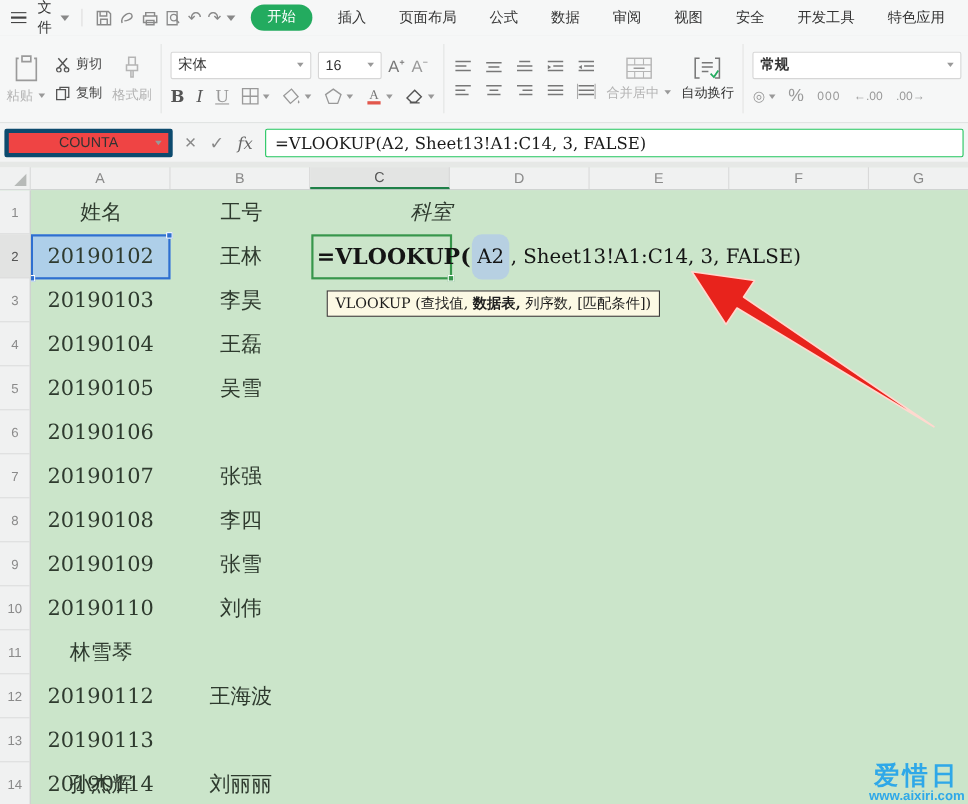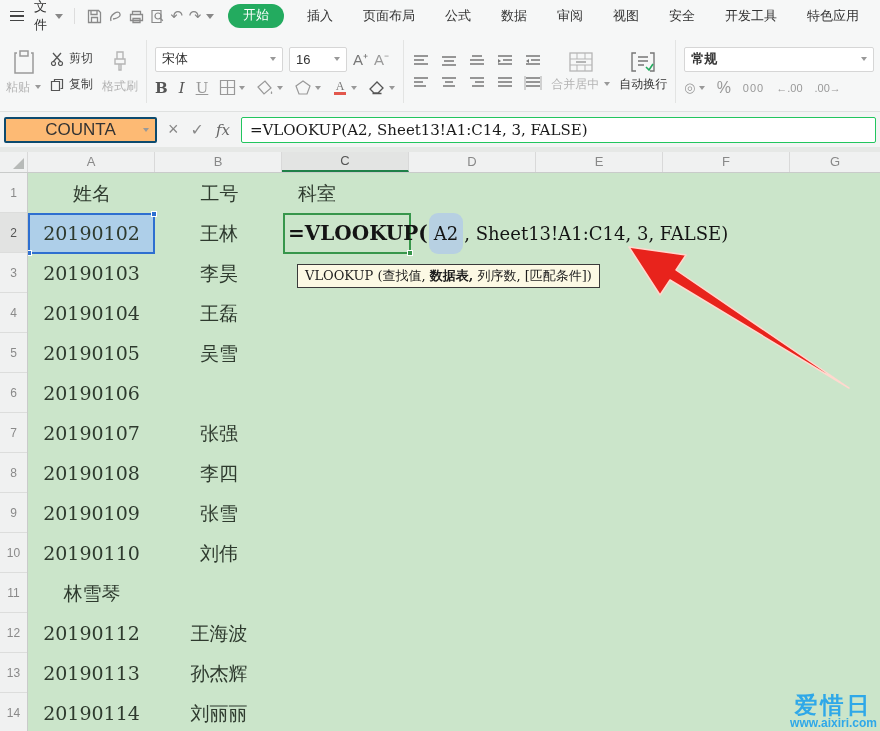--- a/index.html
+++ b/index.html
@@ -35,22 +35,22 @@
   .fontrow { display:flex; gap:6px; align-items:center;text-align:center; }
   .fmtrow { display:flex; gap:11px; align-items:center; margin-top:4px; font-size:15px; color:#555; }
   .fmtrow .bi { font-family:"DejaVu Serif",serif; }
   .alib { display:inline-flex; align-items:center; }
   .numicons { display:flex; gap:12px; align-items:center; margin-top:4px; color:#999; font-size:13px; }
   .g4 { flex:1; }
 
   
   .fbar { position:absolute; top:112px; left:0; width:880px; height:35px; background:#f3f4f4;
           display:flex; align-items:center; padding:0 4px; gap:7px; }
-  .namebox { width:153px; height:26px; background:#fdba74; border:2px solid #0c4a6e; border-radius:2px;
-             display:flex; align-items:center; justify-content:center; font-size:17px; color:#333; position:relative; }
+  .namebox { width:153px; height:26px; background:#ef4444; border:4px solid #0c4a6e; border-radius:2px;
+             display:flex; align-items:center; justify-content:center; font-size:13px; color:#333; position:relative; }
   .namebox .caret-sm { position:absolute; right:6px; }
   .fxbtns { display:flex; gap:12px; align-items:center; color:#888; font-size:16px; padding:0 4px; }
   .fxit { font-family:"DejaVu Serif",serif; font-style:italic; font-size:15px; color:#666; }
   .finput { flex:1; height:26px; background:#fff; border:1px solid #22c55e; border-radius:2px;
             display:flex; align-items:center; padding:0 8px; font-family:"DejaVu Serif",serif;
             font-size:15px; color:#1a1a1a; white-space:nowrap; overflow:hidden; }
 
   
   .sheet { position:absolute; top:152px; left:0; width:880px; height:579px; background:#cbe5ca; }
   .colheads { position:absolute; top:0; left:0; width:880px; height:21px; background:#f0f1f1;
@@ -66,21 +66,21 @@
   .rowheads { position:absolute; top:0; left:0; width:28px; height:558px; background:#f0f1f1;
               border-right:1px solid #c9cbca; z-index:4; }
   .rowhead { height:40px; line-height:40px; text-align:center; font-size:12px; color:#8a8a8a;
              border-bottom:1px solid #dcdddc; }
   .rowhead.sel { background:#e2e3e2; color:#555; }
   .drow { position:absolute; left:28px; right:0; height:40px; display:flex; z-index:2;
           font-family:"DejaVu Serif",serif; font-size:19px; color:#2e3a2e; }
   .cell { line-height:40px; white-space:nowrap; }
   .ca { width:127px; text-align:center; }
   .cb { width:128px; text-align:center; }
-  .cc { width:128px; text-align:left; padding-left:15px; }
+  .cc { width:128px; text-align:right; padding-left:15px;font-style:italic; }
 
   .a2box { position:absolute; left:28px; top:40px; width:127px; height:41px; background:#aecfe9;
            border:2px solid #2e6fd0; z-index:1; }
   .a2box .hnd { position:absolute; width:6px; height:6px; background:#2e6fd0; border:1px solid #fff; }
   .a2box .hnd.tr { right:-4px; top:-4px; }
   .a2box .hnd.bl { left:-4px; bottom:-4px; }
   .c2box { position:absolute; left:283px; top:40px; width:128px; height:41px;
            border:2px solid #37964b; z-index:1; }
   .c2box .hnd { position:absolute; right:-4px; bottom:-4px; width:6px; height:6px;
                 background:#37964b; border:1px solid #fff; }
@@ -416,21 +416,21 @@
           <div class="cell ca">20190110</div>
           <div class="cell cb">刘伟</div>
         </div>
         <div class="drow" style="top: 400px;">
           <div class="cell cb">林雪琴</div>
         </div>
         <div class="drow" style="top: 440px;">
           <div class="cell ca">20190112</div>
           <div class="cell cb">王海波</div>
         </div>
-        <div class="drow" style="top: 480px;">
+        <div class="drow" style="top: 480px; flex-direction: column;">
           <div class="cell ca">20190113</div>
           <div class="cell cb">孙杰辉</div>
         </div>
         <div class="drow" style="top: 520px;">
           <div class="cell ca">20190114</div>
           <div class="cell cb">刘丽丽</div>
         </div>
         <div id="rows-anchor"></div>
 
       <div class="c2formula">

